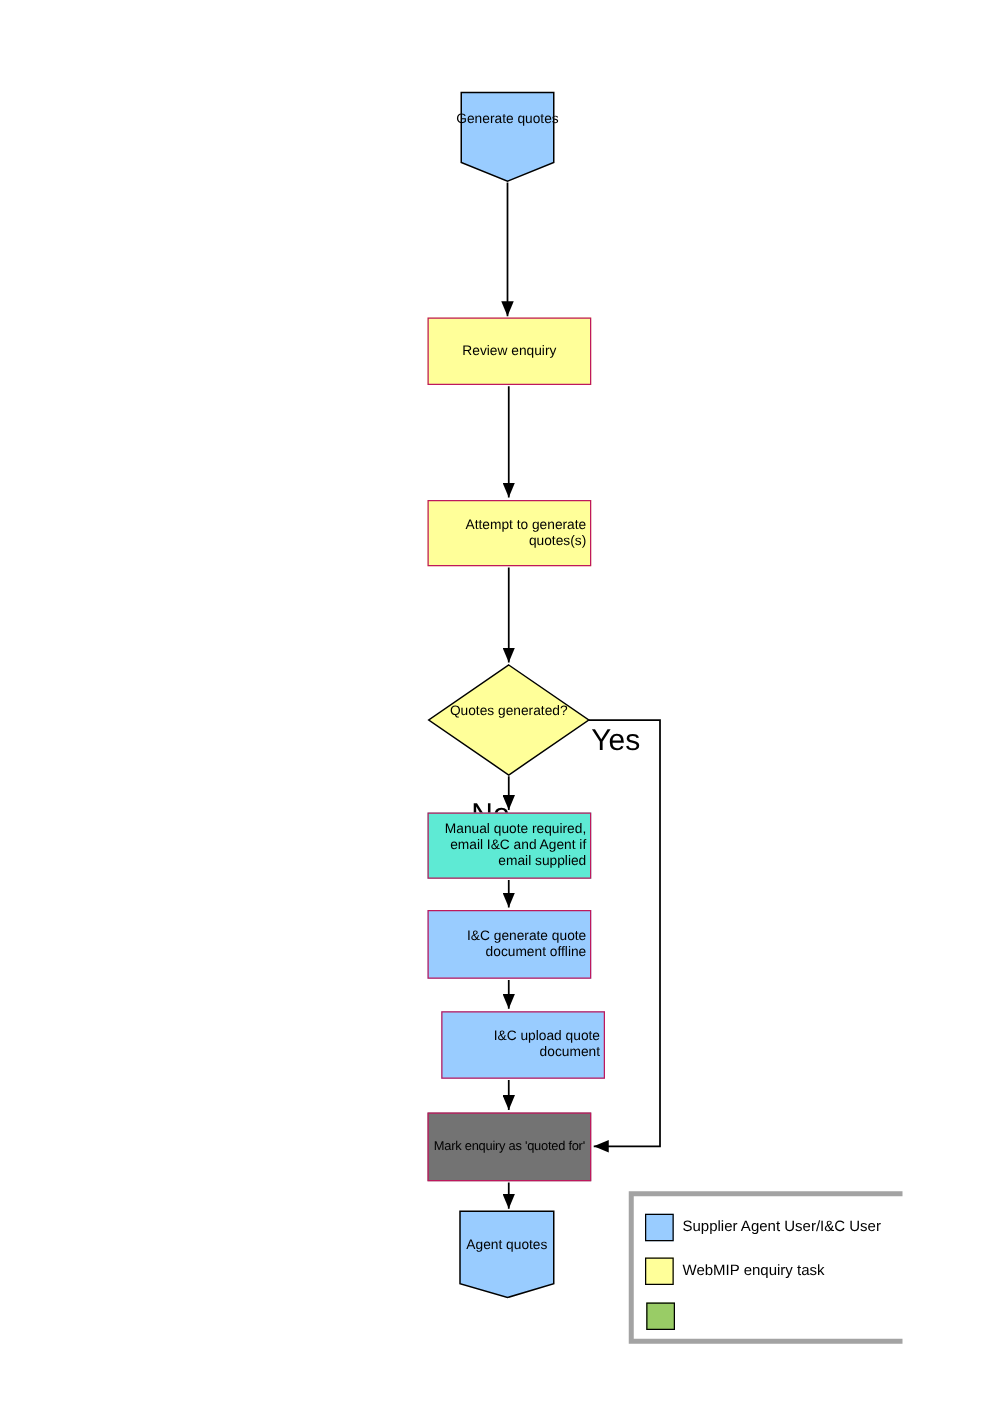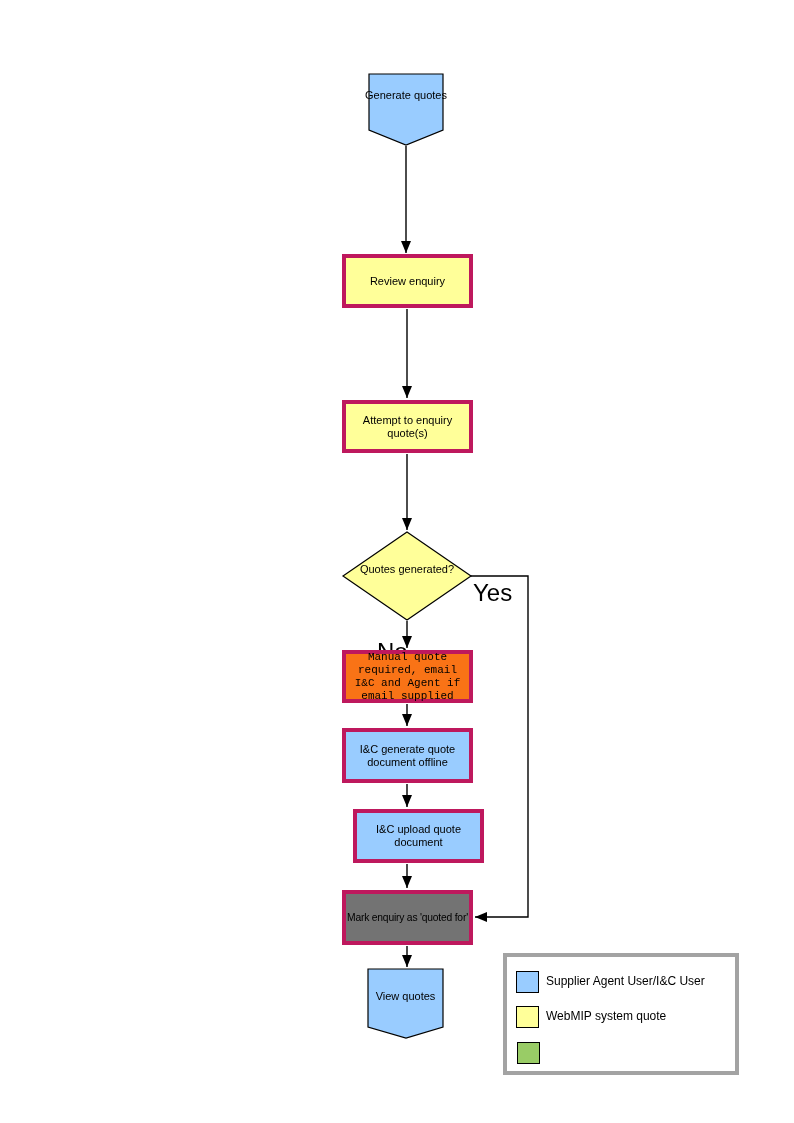--- a/index.html
+++ b/index.html
@@ -8,37 +8,36 @@
     background: #ffffff;
   }
   #page {
     position: relative;
     width: 722px;
     height: 1123px;
     background: #ffffff;
     font-family: "Liberation Sans", sans-serif;
     color: #000000;
     overflow: hidden;
-    padding-left: 38px;
   }
   #shapes-svg {
     position: absolute;
     left: 0;
     top: 0;
     width: 794px;
     height: 1123px;
   }
   .node-box {
     position: absolute;
     box-sizing: border-box;
-    border: 4px solid #be185d;
+    border: 1px solid #be185d;
     display: flex;
     align-items: center;
     justify-content: center;
-    text-align: center;
+    text-align: right;
     font-size: 11px;
     line-height: 13px;
     padding: 2px 3px;
   }
   .node-box.tight {
     font-size: 10.3px;
     white-space: nowrap;
     padding: 0;
     letter-spacing: -0.2px;
   }
@@ -104,40 +103,40 @@
     <line x1="407" y1="784" x2="407" y2="807" stroke="#000000" stroke-width="1.4" marker-end="url(#arr)"></line>
     <line x1="407" y1="864" x2="407" y2="888" stroke="#000000" stroke-width="1.4" marker-end="url(#arr)"></line>
     <line x1="407" y1="946" x2="407" y2="967" stroke="#000000" stroke-width="1.4" marker-end="url(#arr)"></line>
     <polyline points="471,576 528,576 528,917 475,917" fill="none" stroke="#000000" stroke-width="1.4" marker-end="url(#arr)"></polyline>
   </svg>
 
   <div class="shape-label" style="left:364px; top:88px; width:84px;">Generate quotes</div>
 
   <div class="node-box" style="left: 342px; top: 254px; width: 131px; height: 54px; background: rgb(255, 255, 153);">Review enquiry</div>
 
-  <div class="node-box" style="left: 342px; top: 400px; width: 131px; height: 53px; background: rgb(255, 255, 153);">Attempt to enquiry quote(s)</div>
+  <div class="node-box" style="left: 342px; top: 400px; width: 131px; height: 53px; background: rgb(255, 255, 153);">Attempt to generate quotes(s)</div>
 
   <div class="shape-label" style="left:347px; top:562px; width:120px;text-align:center;">Quotes generated?</div>
 
   <div class="branch-label" style="left:473px; top:580px;">Yes</div>
   <div class="branch-label" style="left:377px; top:619px;margin-top:20px;">No</div>
 
-  <div class="node-box" style="left: 342px; top: 650px; width: 131px; height: 53px; background: #f97316; font-family: Liberation Mono, monospace;">Manual quote required, email I&amp;C and Agent if email supplied</div>
+  <div class="node-box" style="left: 342px; top: 650px; width: 131px; height: 53px; background: #5eead4;">Manual quote required, email I&amp;C and Agent if email supplied</div>
 
   <div class="node-box" style="left: 342px; top: 728px; width: 131px; height: 55px; background: rgb(153, 204, 255);">I&amp;C generate quote document offline</div>
 
   <div class="node-box" style="left: 353px; top: 809px; width: 131px; height: 54px; background: rgb(153, 204, 255);">I&amp;C upload quote document</div>
 
   <div class="node-box tight" style="left: 342px; top: 890px; width: 131px; height: 55px; background: #737373;">Mark enquiry as 'quoted for'</div>
 
-  <div class="shape-label" style="left:358px; top:989px; width:95px;">View quotes</div>
+  <div class="shape-label" style="left:358px; top:989px; width:95px;">Agent quotes</div>
 
   <div id="legend">
     <span class="legend-swatch" style="left: 9px; top: 14px; background: rgb(153, 204, 255);"></span>
     <span class="legend-label" style="top:17px;">Supplier Agent User/I&amp;C User</span>
 
     <span class="legend-swatch" style="left: 9px; top: 49px; background: rgb(255, 255, 153);"></span>
-    <span class="legend-label" style="top:52px;">WebMIP system quote</span>
+    <span class="legend-label" style="top:52px;">WebMIP enquiry task</span>
 
     <span class="legend-swatch" style="left: 10px; top: 85px; background: rgb(153, 204, 102);"></span>
   </div>
 
 </div>
 
 </body></html>

